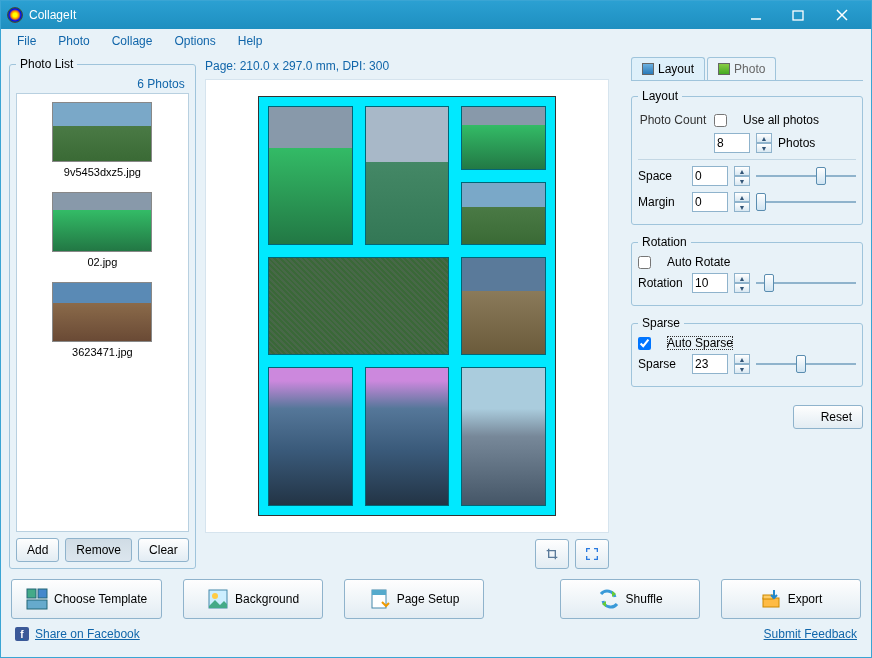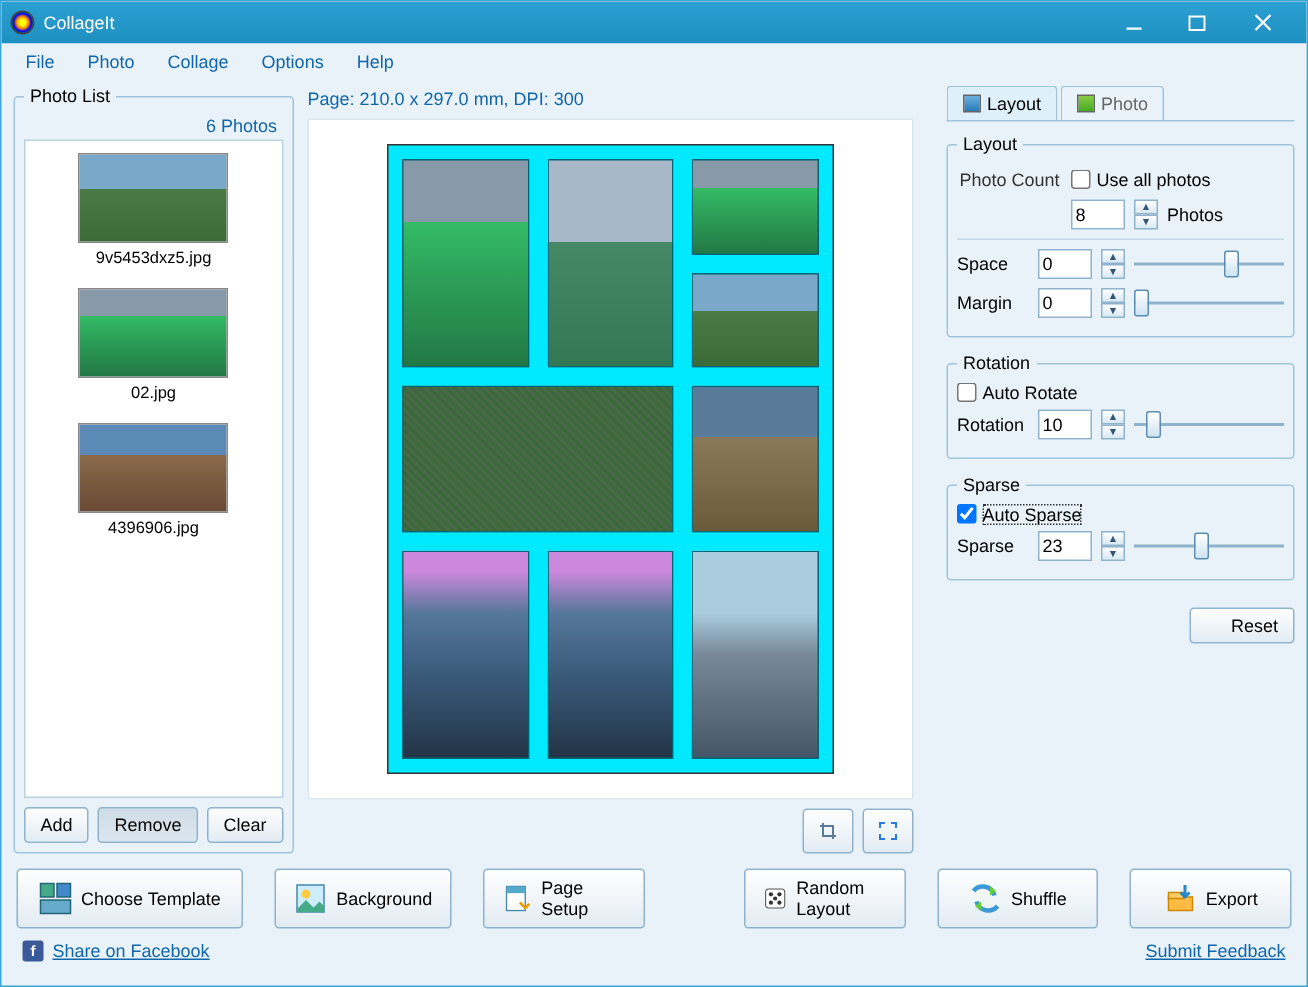--- a/index.html
+++ b/index.html
@@ -40,21 +40,21 @@
 .group{margin-bottom:10px}
 .row{display:flex;align-items:center;gap:6px;margin:4px 0 6px}
 .lbl{width:70px;text-align:center;color:#333;font-size:12px}
 .lbl2{width:48px}
 input.num{width:36px;height:20px;border:1px solid #8fb3cc;padding:0 2px;text-align:left;font-size:12px}
 .spin{width:16px;display:flex;flex-direction:column}
 .spin div{height:10px;border:1px solid #8fb3cc;background:linear-gradient(#fff,#d9e8f2);font-size:7px;display:flex;align-items:center;justify-content:center;color:#357;line-height:1}
 .slider{flex:1;height:18px;position:relative;display:flex;align-items:center}
 .slider .track{height:2px;background:#8fb3cc;width:100%}
 .slider .thumb{position:absolute;width:10px;height:18px;background:linear-gradient(#fff,#cfe4f2);border:1px solid #5a8db0;border-radius:2px;top:0}
-.chk{display:flex;align-items:flex-start;gap:4px}
+.chk{display:flex;align-items:flex-end;gap:16px}
 .chk input{width:13px;height:13px}
 .sep{height:1px;background:#c3d7e4;margin:6px 0}
 .resetrow{text-align:right;margin-top:18px}
 .bigbtn{width:70px}
 .bottombar{display:flex;gap:21px;padding:6px 10px;align-items:flex-start}
 .bbtn{background:linear-gradient(#fefefe,#e2ecf3);border:1px solid #8fb3cc;border-radius:3px;height:40px;display:flex;align-items:center;justify-content:center;gap:6px;padding:0 12px;flex:1;cursor:pointer}
 .bbtn .bicon{width:22px;height:22px}
 .bbtn.sm{flex:0 0 auto;padding:0 14px}
 .footer{display:flex;justify-content:space-between;padding:2px 14px 6px}
 .footer a{color:#1166aa;text-decoration:underline;font-size:12px;display:flex;align-items:center;gap:6px}
@@ -111,21 +111,21 @@
         <div class="thumb">
             <div class="img land1"></div>
             <div class="cap">9v5453dxz5.jpg</div>
           </div>
         <div class="thumb">
             <div class="img land2"></div>
             <div class="cap">02.jpg</div>
           </div>
         <div class="thumb">
             <div class="img land3"></div>
-            <div class="cap">4396906.jpg</div>
+            <div class="cap">3623471.jpg</div>
           </div>
       </div>
       <div class="pbtns">
         <div class="btn">Add</div>
         <div class="btn pressed">Remove</div>
         <div class="btn">Clear</div>
       </div>
     </fieldset>
   </div>
 
@@ -281,31 +281,20 @@
       <svg class="bicon" viewBox="0 0 22 22">
         <rect x="3" y="2" width="14" height="18" fill="#fff" stroke="#48a"></rect>
         <rect x="3" y="2" width="14" height="5" fill="#5ac"></rect>
         <path d="M13 14l4 4 3-3" fill="none" stroke="#e90" stroke-width="2"></path>
       </svg>
       <span>Page Setup</span>
     </div>
   <div style="flex:0.3"></div>
   <div class="bbtn">
       <svg class="bicon" viewBox="0 0 22 22">
-        <rect x="2" y="2" width="18" height="18" rx="3" fill="#fff" stroke="#555"></rect>
-        <circle cx="7" cy="7" r="2" fill="#333"></circle>
-        <circle cx="15" cy="7" r="2" fill="#333"></circle>
-        <circle cx="11" cy="11" r="2" fill="#333"></circle>
-        <circle cx="7" cy="15" r="2" fill="#333"></circle>
-        <circle cx="15" cy="15" r="2" fill="#333"></circle>
-      </svg>
-      <span>Random Layout</span>
-    </div>
-  <div class="bbtn">
-      <svg class="bicon" viewBox="0 0 22 22">
         <path d="M3 6a8 8 0 0114 3M19 16a8 8 0 01-14-3" fill="none" stroke="#3a9ad8" stroke-width="3"></path>
         <path d="M14 3l4 3-4 3z" fill="#6c3"></path>
         <path d="M8 19l-4-3 4-3z" fill="#6c3"></path>
       </svg>
       <span>Shuffle</span>
     </div>
   <div class="bbtn">
       <svg class="bicon" viewBox="0 0 22 22">
         <rect x="3" y="10" width="16" height="9" fill="#fb4" stroke="#c80"></rect>
         <rect x="3" y="7" width="10" height="4" fill="#fc6" stroke="#c80"></rect>

